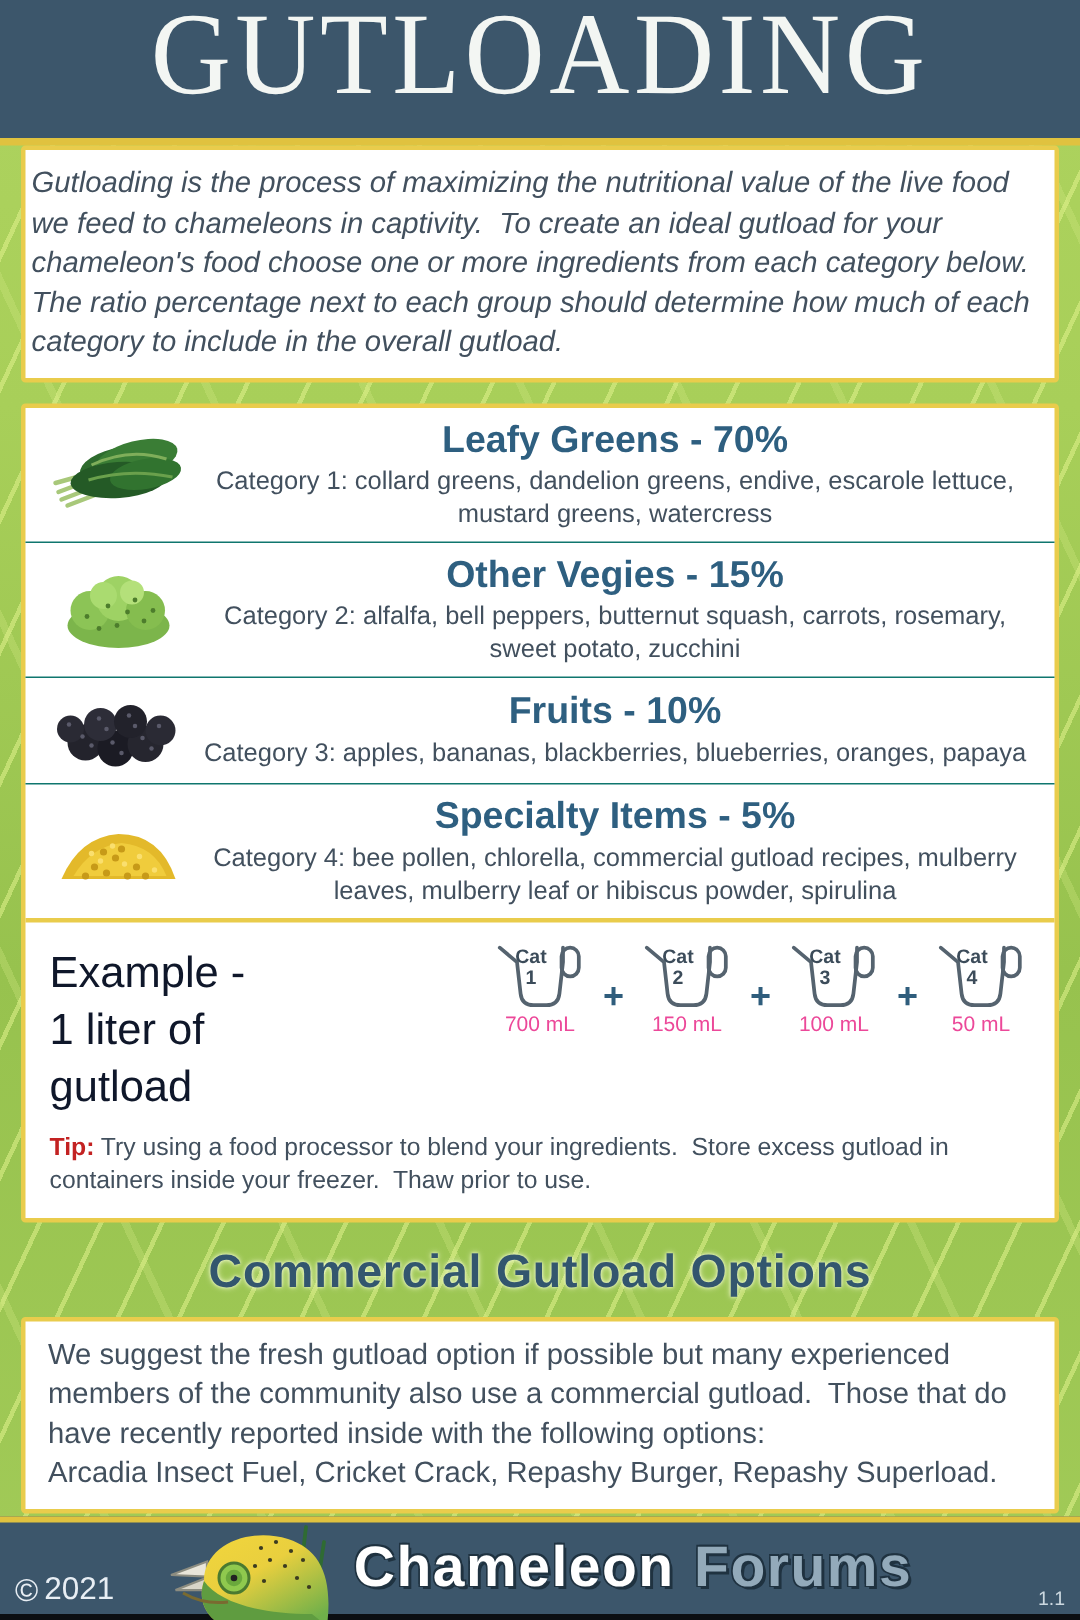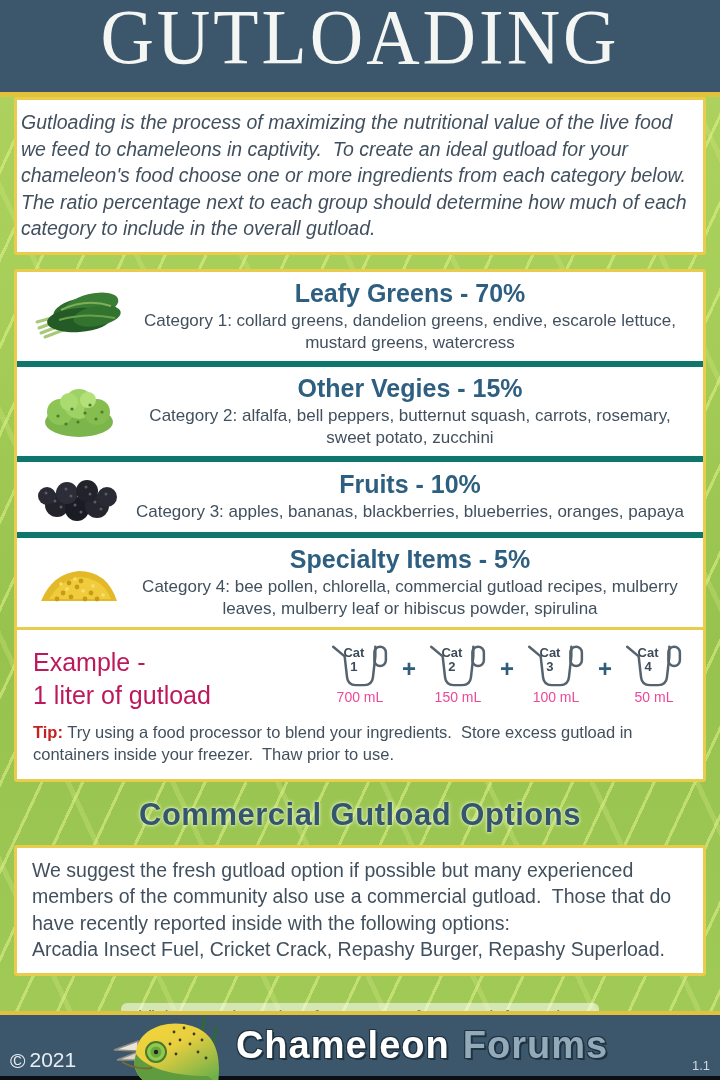--- a/index.html
+++ b/index.html
@@ -28,29 +28,29 @@
     text-shadow:0 0 4px rgba(242,250,205,.95), 0 0 2px rgba(242,250,205,.9);
   }
   
   .panel {
     margin:0 14px; background:#ffffff; border:3px solid #e9cc4c; border-radius:3px;
     color:#42505e;
   }
   .intro-panel { padding:9px 4px 10px; font-size:19.5px; line-height:1.36; white-space:pre-wrap;font-style:italic; }
   
   .category-row { display:flex; align-items:center; padding:7px 14px 7px 10px;text-align:center; }
-  .category-row + .category-row { border-top:6px solid #0f766e; }
+  .category-row + .category-row { border-top:1px solid #0f766e; }
   .cat-icon { flex:0 0 104px; display:flex; justify-content:center; align-items:center; }
   .cat-text { flex:1; }
   .cat-title { font-size:25px; font-weight:bold; color:#2e5f80; margin-bottom:2px; }
   .cat-desc { font-size:17px; line-height:1.3; color:#42505e; }
   
   .example-section { border-top:3px solid #e9cc4c; padding:12px 18px 2px 16px; display:flex; align-items:flex-start; }
-  .example-label { font-size:25px; color:#be185d; line-height:1.3; margin-top:4px; flex:0 0 205px; }
-  .cups-row { display:flex; align-items:flex-start; justify-content:flex-end; flex:1; }
+  .example-label { font-size:29px; color:#0f172a; line-height:1.3; margin-top:4px; flex:0 0 205px; }
+  .cups-row { display:flex; align-items:center; justify-content:flex-end; flex:1; }
   .cup-group { text-align:center; }
   .cup { position:relative; width:62px; height:46px; }
   .cup-label { position:absolute; top:4px; left:2px; width:46px; text-align:center;
     font-size:13px; font-weight:bold; color:#3c4c5a; line-height:1.05; }
   .cup-amount { font-size:14px; color:#ec4899; margin-top:1px; white-space:nowrap; }
   .plus-sign { font-size:24px; font-weight:bold; color:#2f5d7c; margin:13px 11px 0; }
   
   .tip-section { padding:8px 16px 13px; font-size:16.5px; line-height:1.35; color:#42505e; }
   .tip-label { color:#c32222; font-weight:bold; }
   

